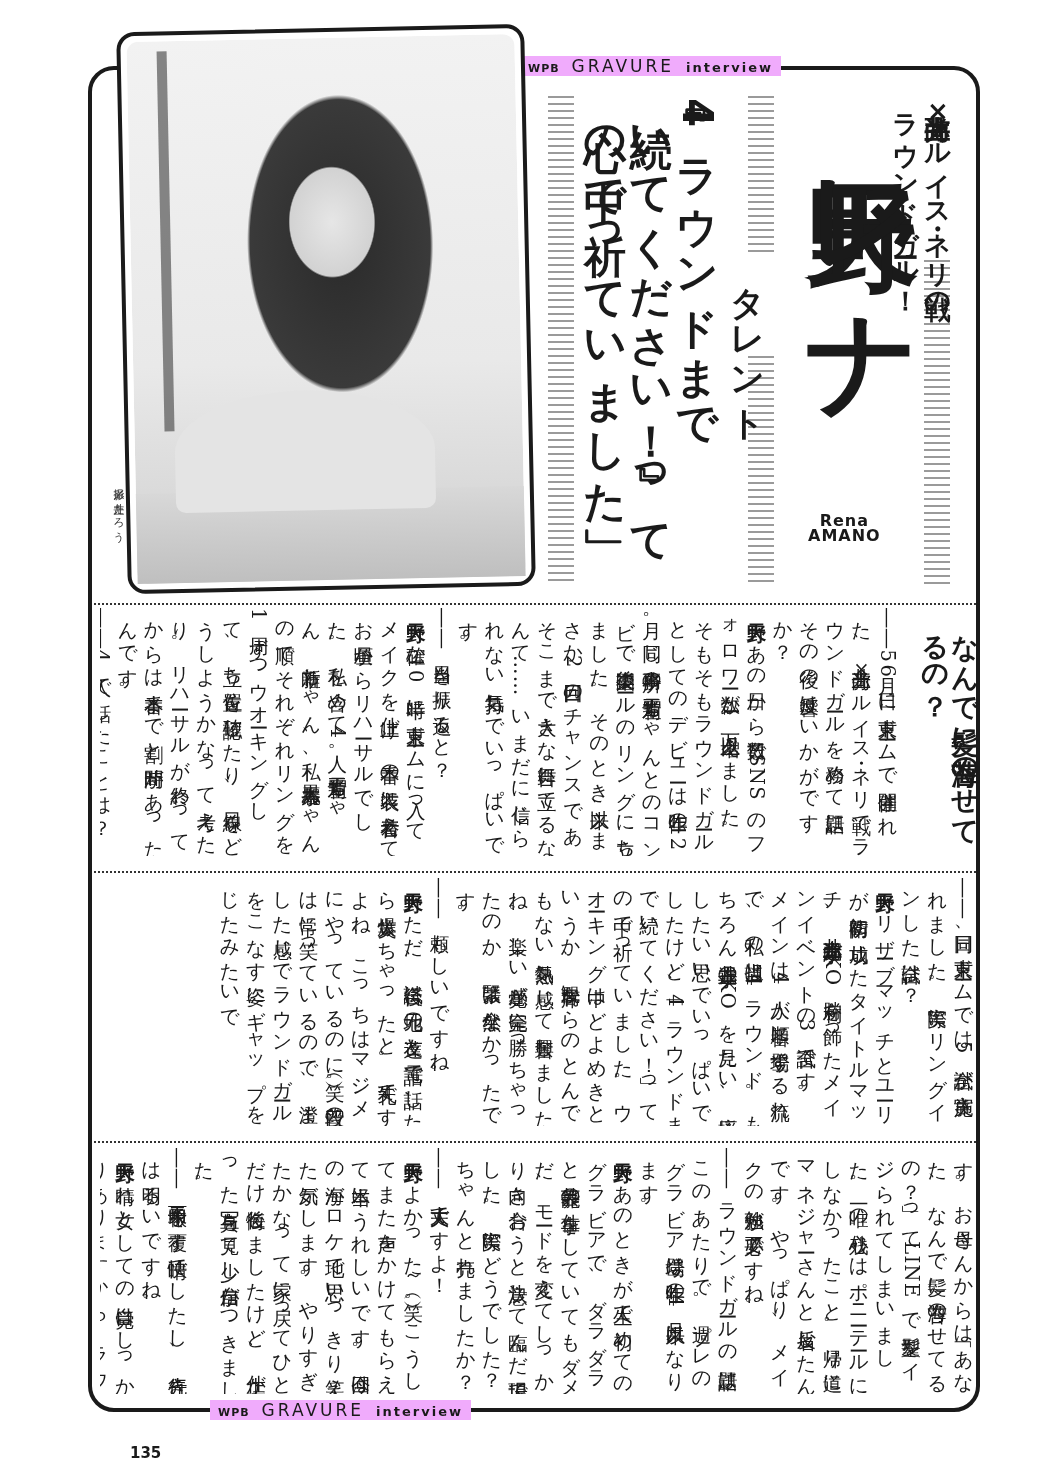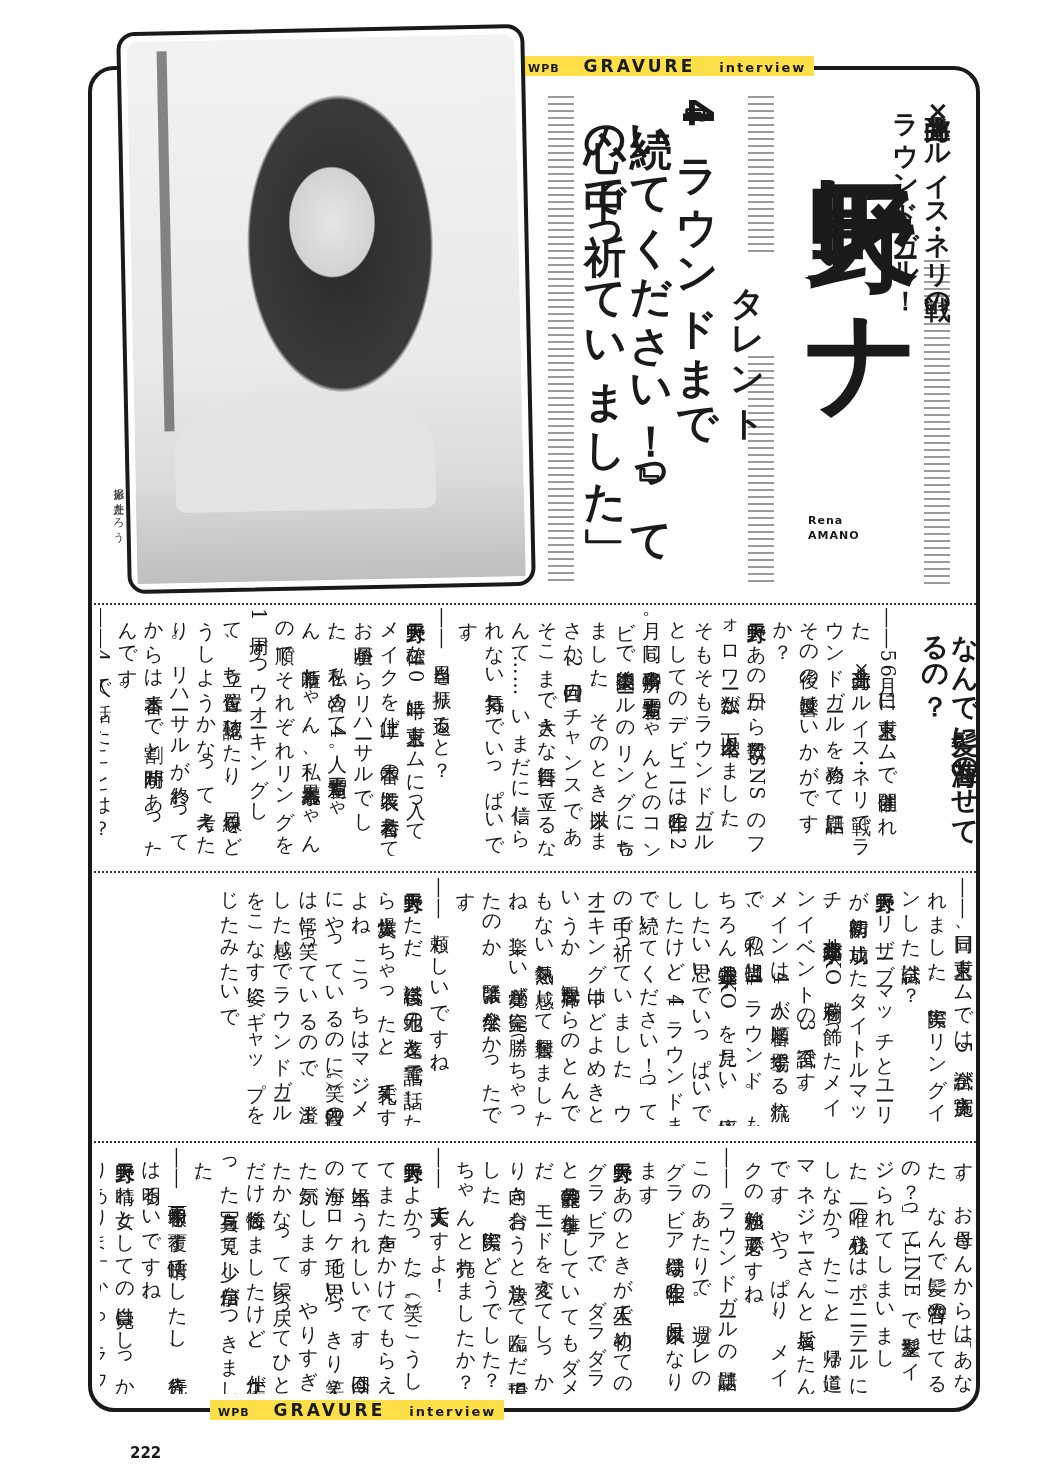--- a/index.html
+++ b/index.html
@@ -2,26 +2,26 @@
 <html><head>
 <meta charset="utf-8">
 <style>
   html, body { margin:0; padding:0; background:#ffffff; }
   body { width:1050px; height:1482px; position:relative; overflow:hidden;
          font-family:"DejaVu Sans","Liberation Sans",sans-serif; color:#1a1a1a; }
 
   
   .frame { position:absolute; left:88px; top:66px; width:892px; height:1346px;
            border:4px solid #1a1a1a; border-radius:26px; box-sizing:border-box; }
-  .frame-label { position:absolute; background:#fde047; padding:0 8px; display:flex; align-items:baseline; gap:24px;
+  .frame-label { position:absolute; background:#f0abfc; padding:0 8px; display:flex; align-items:baseline; gap:12px;
                  font-family:"DejaVu Sans",sans-serif; color:#1a1a1a; white-space:nowrap; }
   .frame-label.top { left:520px; top:56px; }
   .frame-label.bottom { left:210px; top:1400px; }
   .lbl-wpb { font-size:11px; font-weight:bold; letter-spacing:1px; }
-  .lbl-grav { font-size:17px; font-weight:bold; letter-spacing:3px; }
+  .lbl-grav { font-size:17px; font-weight:normal; letter-spacing:3px; }
   .lbl-int { font-size:13px; font-weight:bold; letter-spacing:2px; }
 
   
   .photo { position:absolute; left:122px; top:28px; width:408px; height:562px;
            border:4px solid #1a1a1a; border-radius:18px; background:#fff;
            transform:rotate(-1.2deg); overflow:hidden; box-sizing:border-box; }
   .photo-inner { position:absolute; inset:6px; border-radius:12px;
      background:
        radial-gradient(ellipse 70px 90px at 52% 34%, #e6e6e6 0%, #d2d2d2 60%, transparent 62%),
        radial-gradient(ellipse 150px 240px at 54% 38%, #2a2a2a 0%, #3a3a3a 60%, transparent 62%),
@@ -33,21 +33,21 @@
 
   
   .hatch { position:absolute; width:26px;
            background:repeating-linear-gradient(180deg,#9a9a9a 0 2px, transparent 2px 7px); }
 
   
   .vt { position:absolute; writing-mode:vertical-rl; font-weight:bold; color:#1a1a1a; white-space:nowrap; }
   .kicker { right:96px; top:96px; font-size:26px; line-height:32px; }
   .name { left:806px; top:96px; font-size:112px; line-height:116px; letter-spacing:4px; }
   .role { left:730px; top:262px; font-size:34px; line-height:36px; letter-spacing:2px; }
-  .romaji { position:absolute; left:808px; top:513px; font-size:11px; font-weight:bold; line-height:15px; letter-spacing:1px; }
+  .romaji { position:absolute; left:808px; top:513px; font-size:16px; font-weight:bold; text-align:center; line-height:15px; letter-spacing:1px; }
   .headline { left:582px; top:96px; font-size:42px; line-height:46px; letter-spacing:2px; }
 
   
   .dots { position:absolute; left:94px; width:882px; height:0; border-top:2px dotted #333; }
 
   
   .sub-heading { left:914px; top:616px; font-size:27px; line-height:30px; }
 
   
   .tier { position:absolute; writing-mode:vertical-rl; font-family:"DejaVu Serif","Liberation Serif",serif;
@@ -132,13 +132,13 @@
   <p>――雨天予報を覆す快晴でしたし、先行きは明るいですね。</p>
   <p><span class="spk">天野</span>　<span>晴れ女としての自覚はしっかりありますから。ラウンドガールで注目されたこのタイミングでのグラビアは、私にとって新しいスタートラインになるかもしれません。このチャンスをまた次にしっかり生かしたいです。</span></p>
 </div>
 
 <div class="frame-label bottom">
   <span class="lbl-wpb">WPB</span>
   <span class="lbl-grav">GRAVURE</span>
   <span class="lbl-int">interview</span>
 </div>
 
-<div class="page-num">222</div>
+<div class="page-num">135</div>
 
 </body></html>

